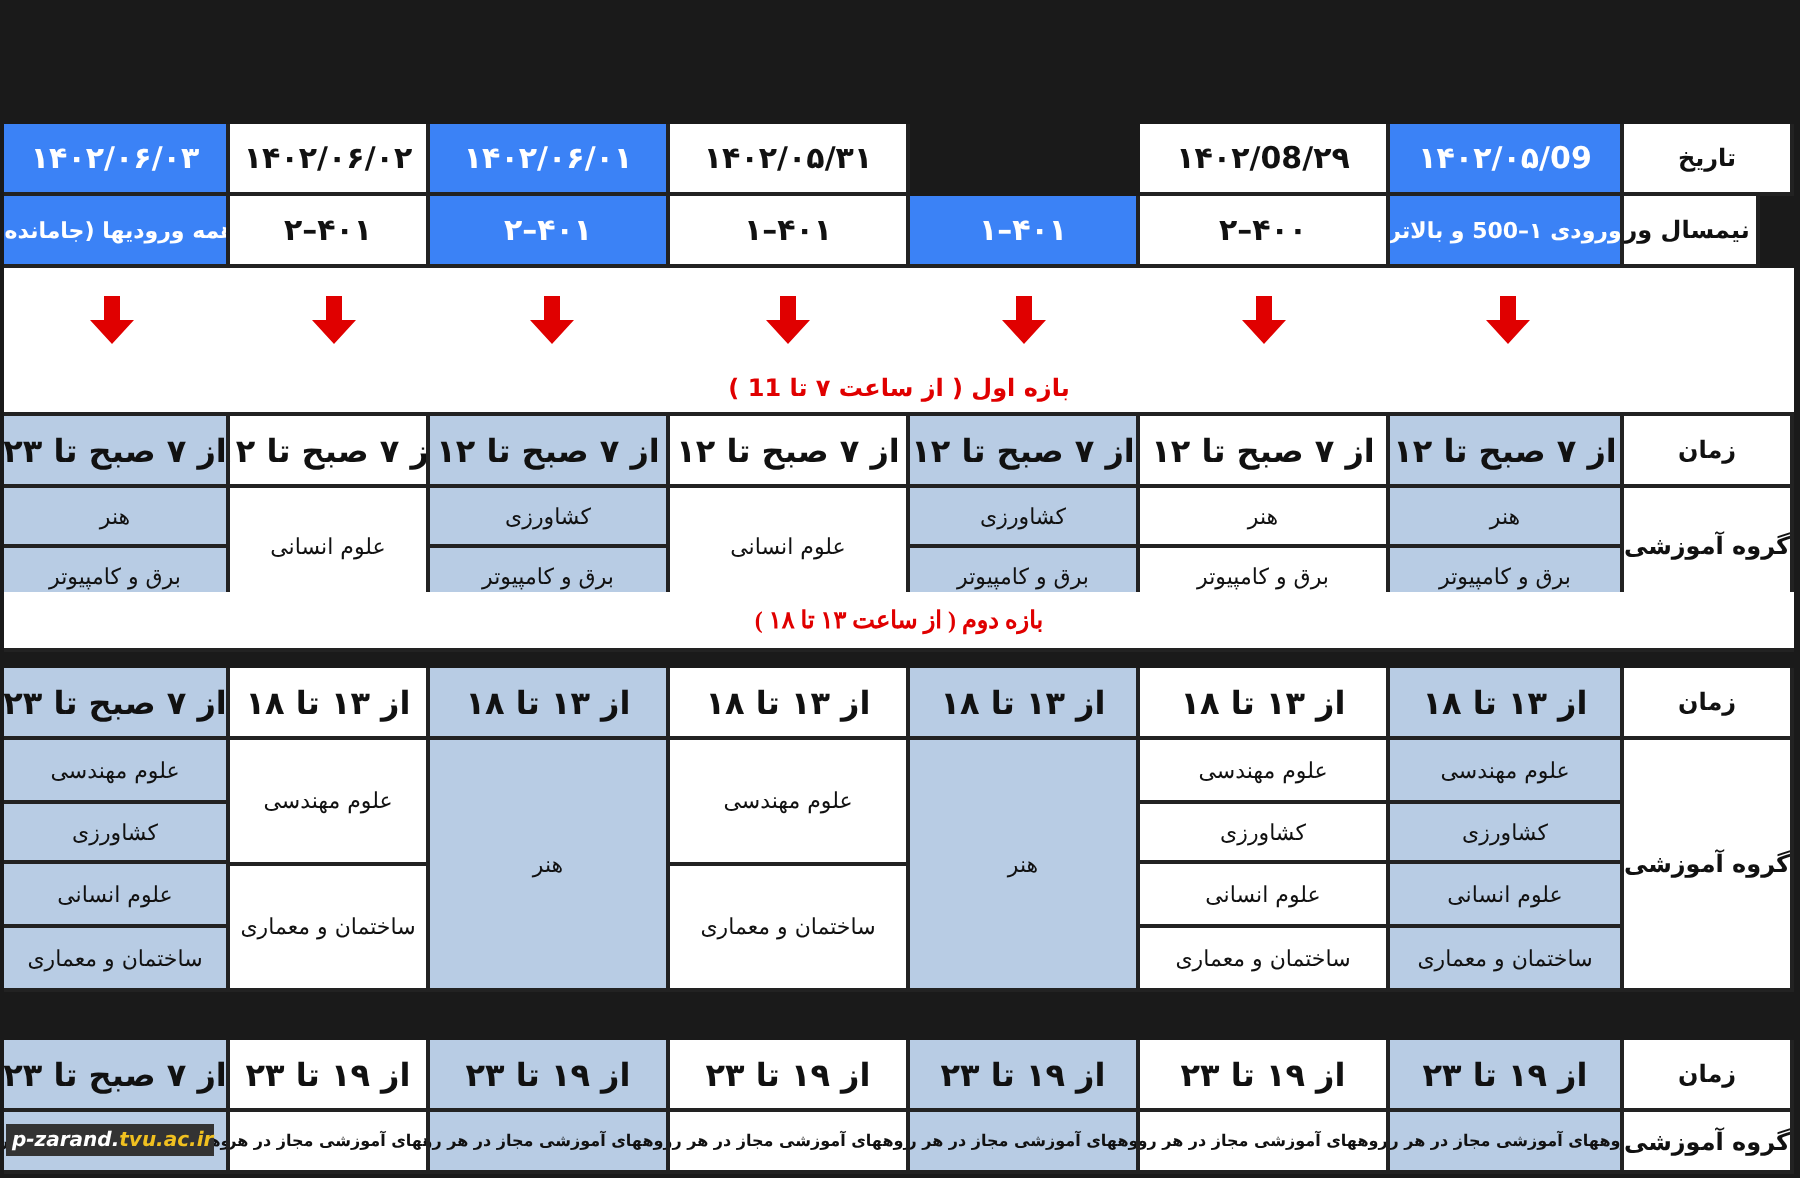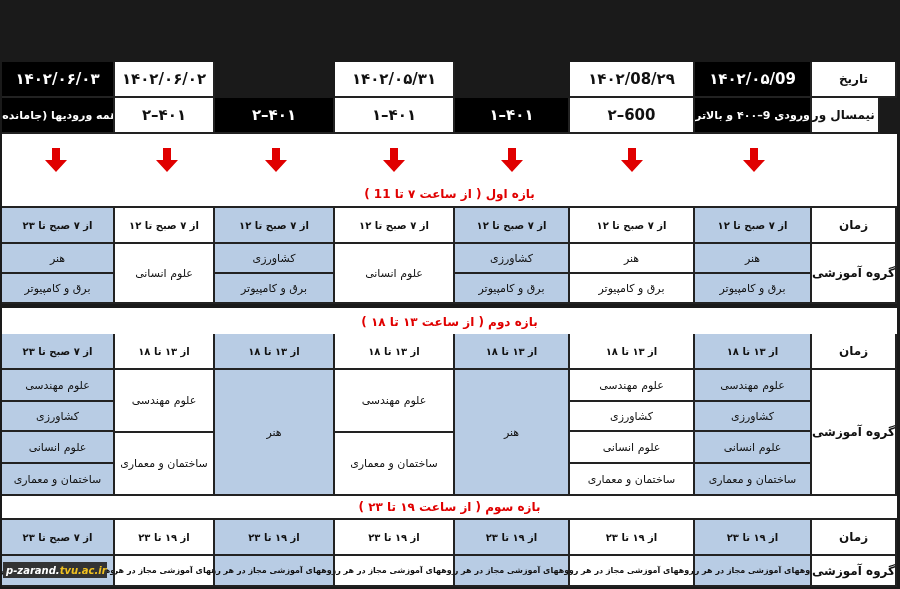--- a/index.html
+++ b/index.html
@@ -1,49 +1,50 @@
 <!DOCTYPE html>
 <html><head>
 <meta charset="utf-8">
 <style>
   html,body{margin:0;padding:0;}
   body{width:900px;height:589px;overflow:hidden;background:#ffffff;font-family:"DejaVu Sans",sans-serif;position:relative;}
   .frame{position:absolute;left:0;top:0;width:900px;height:589px;background:#1a1a1a;}
   .title{position:absolute;left:2px;top:2px;width:893px;height:58px;background:#92d050;display:flex;align-items:center;justify-content:center;direction:rtl;font-weight:bold;font-size:14px;color:#111;border-bottom:2px solid #555;}
   .cell{position:absolute;box-sizing:border-box;display:flex;align-items:center;justify-content:center;text-align:center;direction:rtl;border-right:2px solid #222;border-bottom:2px solid #222;font-weight:bold;color:#111;overflow:hidden;white-space:nowrap;}
-  .navy{background:#000000;color:#ffffff;}
+  .navy{background:#3b82f6;color:#ffffff;}
   .white{background:#ffffff;}
   .light{background:#b8cce4;}
-  .hdr{font-size:10px;}
+  .hdr{font-size:16px;}
   .date{font-size:15px;}
   .label{font-size:12px;}
   .small{font-size:11px;}
   .tiny{font-size:8px;}
   .sub{font-size:11px;font-weight:normal;}
   .band{position:absolute;left:2px;width:895px;box-sizing:border-box;background:#ffffff;display:flex;align-items:center;justify-content:center;direction:rtl;color:#e00000;font-weight:bold;font-size:12px;border-bottom:2px solid #222;}
   .arrowrow{position:absolute;left:2px;top:134px;width:895px;height:48px;background:#ffffff;border-bottom:2px solid #222;}
   .arrow{position:absolute;top:14px;width:22px;height:24px;}
   .watermark{position:absolute;left:3px;top:562px;width:104px;height:16px;background:#333;color:#fff;font-size:10px;font-weight:bold;font-style:italic;display:flex;align-items:center;padding-left:3px;box-sizing:border-box;}
   .watermark .hl{color:#f0c020;}
 </style>
 </head>
 <body>
 
 <div class="frame">
 
   <div class="cell white hdr label" style="left:812px;top:62px;width:85px;height:36px;">تاریخ</div>
   <div class="cell navy date" style="left:695px;top:62px;width:117px;height:36px;">۱۴۰۲/۰۵/09</div>
   <div class="cell white date" style="left:570px;top:62px;width:125px;height:36px;">۱۴۰۲/08/۲۹</div>
   <div class="cell white date" style="left:335px;top:62px;width:120px;height:36px;text-align:center;">۱۴۰۲/۰۵/۳۱</div>
+  <div class="cell navy date" style="left:215px;top:62px;width:120px;height:36px;">۱۴۰۲/۰۶/۰۱</div>
   <div class="cell white date" style="left:115px;top:62px;width:100px;height:36px;">۱۴۰۲/۰۶/۰۲</div>
   <div class="cell navy date" style="left:2px;top:62px;width:113px;height:36px;">۱۴۰۲/۰۶/۰۳</div>
 
   <div class="cell white label" style="left:795px;top:98px;width:85px;height:36px;">نیمسال ورود</div>
-  <div class="cell navy small" style="left:695px;top:98px;width:117px;height:36px;">ورودی 9–۴۰۰ و بالاتر</div>
-  <div class="cell white date" style="left:570px;top:98px;width:125px;height:36px;">600–۲</div>
+  <div class="cell navy small" style="left:695px;top:98px;width:117px;height:36px;">ورودی ۱–500 و بالاتر</div>
+  <div class="cell white date" style="left:570px;top:98px;width:125px;height:36px;">۴۰۰–۲</div>
   <div class="cell navy date" style="left:455px;top:98px;width:115px;height:36px;">۴۰۱–۱</div>
   <div class="cell white date" style="left:335px;top:98px;width:120px;height:36px;">۴۰۱–۱</div>
   <div class="cell navy date" style="left:215px;top:98px;width:120px;height:36px;">۴۰۱–۲</div>
   <div class="cell white date" style="left:115px;top:98px;width:100px;height:36px;">۴۰۱–۲</div>
   <div class="cell navy small" style="left:2px;top:98px;width:113px;height:36px;">همه ورودیها (جامانده)</div>
 
   <div class="arrowrow">
     <svg class="arrow" style="left:741px;" viewBox="0 0 22 24">
         <path d="M7 0h8v12h7L11 24 0 12h7z" fill="#e00000"></path>
       </svg>
@@ -85,21 +86,21 @@
   <div class="cell white sub" style="left:570px;top:274px;width:125px;height:30px;">برق و کامپیوتر</div>
   <div class="cell light sub" style="left:455px;top:244px;width:115px;height:30px;">کشاورزی</div>
   <div class="cell light sub" style="left:455px;top:274px;width:115px;height:30px;">برق و کامپیوتر</div>
   <div class="cell white sub" style="left:335px;top:244px;width:120px;height:60px;">علوم انسانی</div>
   <div class="cell light sub" style="left:215px;top:244px;width:120px;height:30px;">کشاورزی</div>
   <div class="cell light sub" style="left:215px;top:274px;width:120px;height:30px;">برق و کامپیوتر</div>
   <div class="cell white sub" style="left:115px;top:244px;width:100px;height:60px;">علوم انسانی</div>
   <div class="cell light sub" style="left:2px;top:244px;width:113px;height:30px;">هنر</div>
   <div class="cell light sub" style="left:2px;top:274px;width:113px;height:30px;">برق و کامپیوتر</div>
 
-  <div class="band" style="top:308px;height:30px;">بازه دوم ( از ساعت ۱۳ تا ۱۸ )</div>
+  <div class="band" style="top:296px;height:30px;font-family:Liberation Serif, serif;">بازه دوم ( از ساعت ۱۳ تا ۱۸ )</div>
 
   <div class="cell white label" style="left:812px;top:334px;width:85px;height:36px;">زمان</div>
   <div class="cell light hdr" style="left:695px;top:334px;width:117px;height:36px;">از ۱۳ تا ۱۸</div>
   <div class="cell white hdr" style="left:570px;top:334px;width:125px;height:36px;">از ۱۳ تا ۱۸</div>
   <div class="cell light hdr" style="left:455px;top:334px;width:115px;height:36px;">از ۱۳ تا ۱۸</div>
   <div class="cell white hdr" style="left:335px;top:334px;width:120px;height:36px;">از ۱۳ تا ۱۸</div>
   <div class="cell light hdr" style="left:215px;top:334px;width:120px;height:36px;">از ۱۳ تا ۱۸</div>
   <div class="cell white hdr" style="left:115px;top:334px;width:100px;height:36px;">از ۱۳ تا ۱۸</div>
   <div class="cell light hdr" style="left:2px;top:334px;width:113px;height:36px;">از ۷ صبح تا ۲۳</div>
 
@@ -116,21 +117,20 @@
   <div class="cell white sub" style="left:335px;top:370px;width:120px;height:63px;">علوم مهندسی</div>
   <div class="cell white sub" style="left:335px;top:433px;width:120px;height:63px;">ساختمان و معماری</div>
   <div class="cell light sub" style="left:215px;top:370px;width:120px;height:126px;">هنر</div>
   <div class="cell white sub" style="left:115px;top:370px;width:100px;height:63px;">علوم مهندسی</div>
   <div class="cell white sub" style="left:115px;top:433px;width:100px;height:63px;">ساختمان و معماری</div>
   <div class="cell light sub" style="left:2px;top:370px;width:113px;height:32px;">علوم مهندسی</div>
   <div class="cell light sub" style="left:2px;top:402px;width:113px;height:30px;">کشاورزی</div>
   <div class="cell light sub" style="left:2px;top:432px;width:113px;height:32px;">علوم انسانی</div>
   <div class="cell light sub" style="left:2px;top:464px;width:113px;height:32px;">ساختمان و معماری</div>
 
-  <div class="band" style="top:496px;height:24px;">بازه سوم ( از ساعت ۱۹ تا ۲۳ )</div>
 
   <div class="cell white label" style="left:812px;top:520px;width:85px;height:36px;">زمان</div>
   <div class="cell light hdr" style="left:695px;top:520px;width:117px;height:36px;">از ۱۹ تا ۲۳</div>
   <div class="cell white hdr" style="left:570px;top:520px;width:125px;height:36px;">از ۱۹ تا ۲۳</div>
   <div class="cell light hdr" style="left:455px;top:520px;width:115px;height:36px;">از ۱۹ تا ۲۳</div>
   <div class="cell white hdr" style="left:335px;top:520px;width:120px;height:36px;">از ۱۹ تا ۲۳</div>
   <div class="cell light hdr" style="left:215px;top:520px;width:120px;height:36px;">از ۱۹ تا ۲۳</div>
   <div class="cell white hdr" style="left:115px;top:520px;width:100px;height:36px;">از ۱۹ تا ۲۳</div>
   <div class="cell light hdr" style="left:2px;top:520px;width:113px;height:36px;">از ۷ صبح تا ۲۳</div>
 

